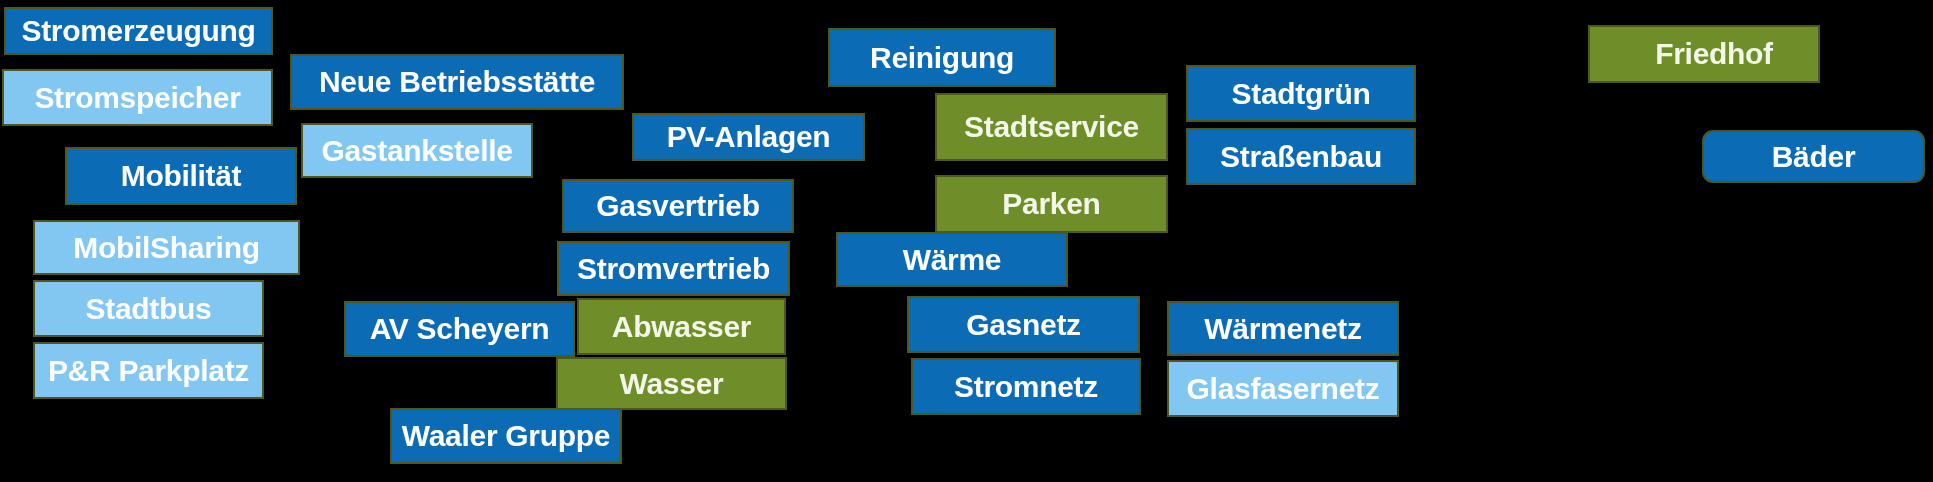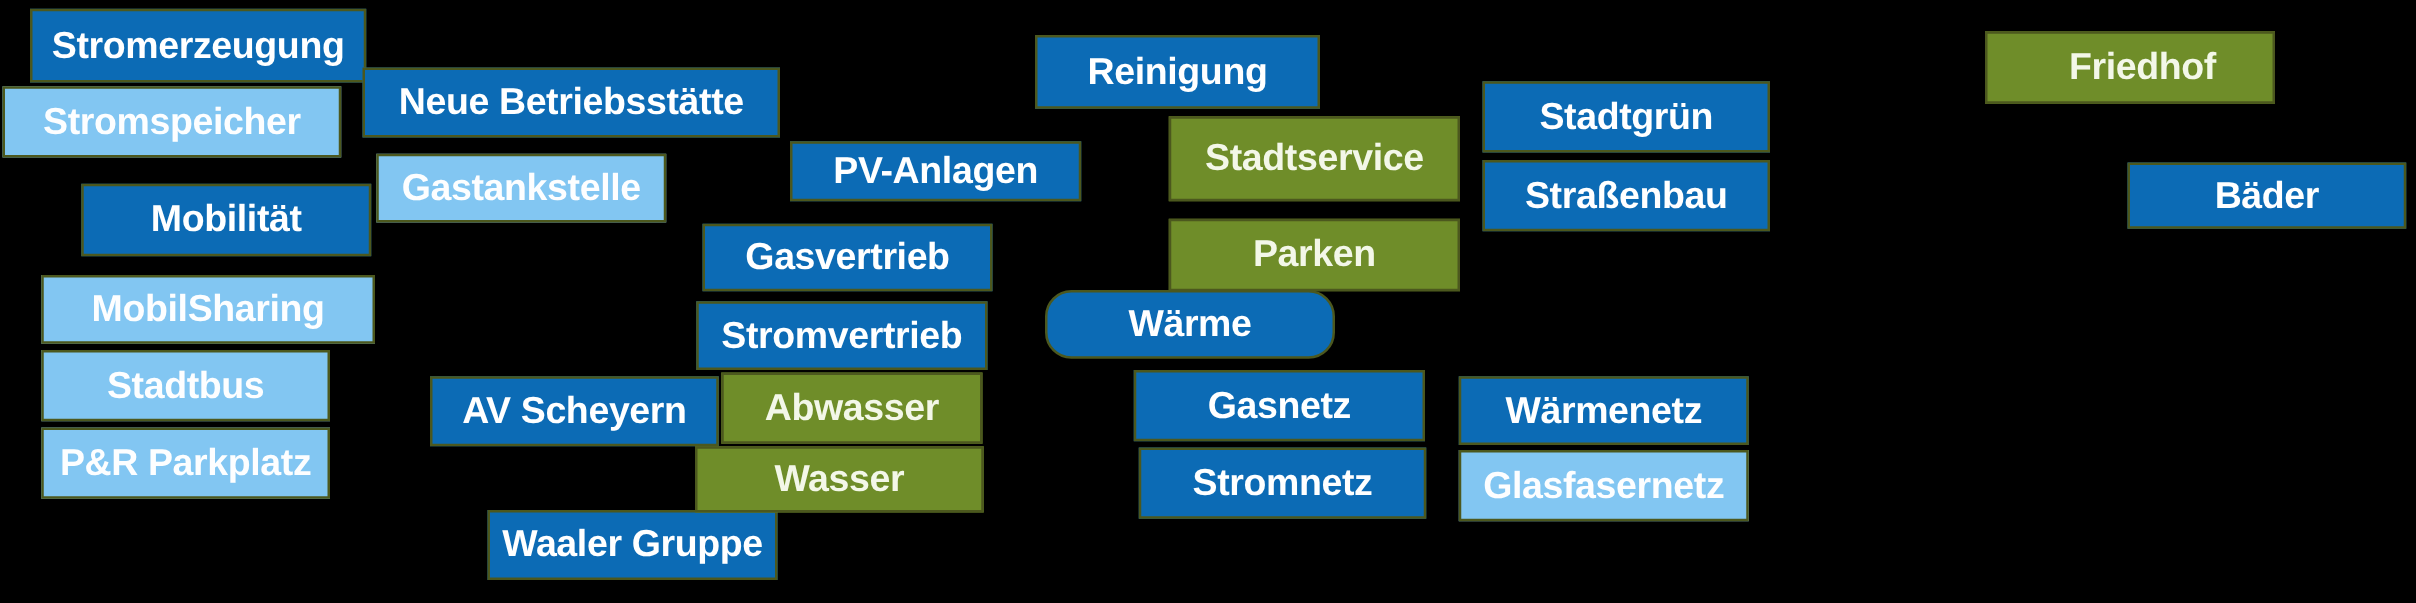--- a/index.html
+++ b/index.html
@@ -38,40 +38,40 @@
   }
   .tile.green {
     background: var(--green, #6F8D29);
     color: #F3F7E8;
   }
 </style>
 </head>
 <body>
 
 <div class="stage" id="stage">
-    <div class="tile dark-blue" style="left: 4px; top: 7px; width: 269px; height: 59px; margin-left: 20px;">Stromerzeugung</div>
+    <div class="tile dark-blue" style="left: 4px; top: 7px; width: 269px; height: 48px;">Stromerzeugung</div>
     <div class="tile light-blue" style="left: 2px; top: 69px; width: 271px; height: 57px;">Stromspeicher</div>
     <div class="tile dark-blue" style="left: 65px; top: 147px; width: 232px; height: 58px;">Mobilität</div>
     <div class="tile light-blue" style="left: 33px; top: 220px; width: 267px; height: 55px;">MobilSharing</div>
     <div class="tile light-blue" style="left: 33px; top: 280px; width: 231px; height: 57px;">Stadtbus</div>
     <div class="tile light-blue" style="left: 33px; top: 342px; width: 231px; height: 57px;">P&amp;R Parkplatz</div>
     <div class="tile dark-blue" style="left: 290px; top: 54px; width: 334px; height: 56px;">Neue Betriebsstätte</div>
     <div class="tile light-blue" style="left: 301px; top: 123px; width: 232px; height: 55px;">Gastankstelle</div>
     <div class="tile dark-blue" style="left: 344px; top: 301px; width: 231px; height: 56px;">AV Scheyern</div>
     <div class="tile dark-blue" style="left: 390px; top: 408px; width: 232px; height: 56px;">Waaler Gruppe</div>
     <div class="tile dark-blue" style="left: 632px; top: 113px; width: 233px; height: 48px;">PV-Anlagen</div>
     <div class="tile dark-blue" style="left: 562px; top: 179px; width: 232px; height: 54px;">Gasvertrieb</div>
     <div class="tile dark-blue" style="left: 557px; top: 241px; width: 233px; height: 55px;">Stromvertrieb</div>
     <div class="tile green" style="left: 577px; top: 298px; width: 209px; height: 57px;">Abwasser</div>
     <div class="tile green" style="left: 556px; top: 357px; width: 231px; height: 53px; text-align: right;">Wasser</div>
     <div class="tile dark-blue" style="left: 828px; top: 28px; width: 228px; height: 59px;">Reinigung</div>
     <div class="tile green" style="left: 935px; top: 93px; width: 233px; height: 68px;">Stadtservice</div>
     <div class="tile green" style="left: 935px; top: 175px; width: 233px; height: 58px;">Parken</div>
-    <div class="tile dark-blue" style="left: 836px; top: 232px; width: 232px; height: 55px; border-radius: 21px;">Wärme</div>
+    <div class="tile dark-blue" style="left: 836px; top: 232px; width: 232px; height: 55px;">Wärme</div>
     <div class="tile dark-blue" style="left: 907px; top: 296px; width: 233px; height: 57px;">Gasnetz</div>
     <div class="tile dark-blue" style="left: 911px; top: 358px; width: 230px; height: 57px;">Stromnetz</div>
     <div class="tile dark-blue" style="left: 1186px; top: 65px; width: 230px; height: 57px;">Stadtgrün</div>
     <div class="tile dark-blue" style="left: 1186px; top: 128px; width: 230px; height: 57px;">Straßenbau</div>
     <div class="tile dark-blue" style="left: 1167px; top: 301px; width: 232px; height: 55px;">Wärmenetz</div>
     <div class="tile light-blue" style="left: 1167px; top: 360px; width: 232px; height: 57px;">Glasfasernetz</div>
     <div class="tile green" style="left: 1588px; top: 25px; width: 232px; height: 58px; padding-left: 20px;">Friedhof</div>
-    <div class="tile dark-blue" style="left: 1702px; top: 130px; width: 223px; height: 53px;">Bäder</div>
+    <div class="tile dark-blue" style="left: 1702px; top: 130px; width: 223px; height: 53px; border-radius: 11px;">Bäder</div>
   </div>
 
 </body></html>

